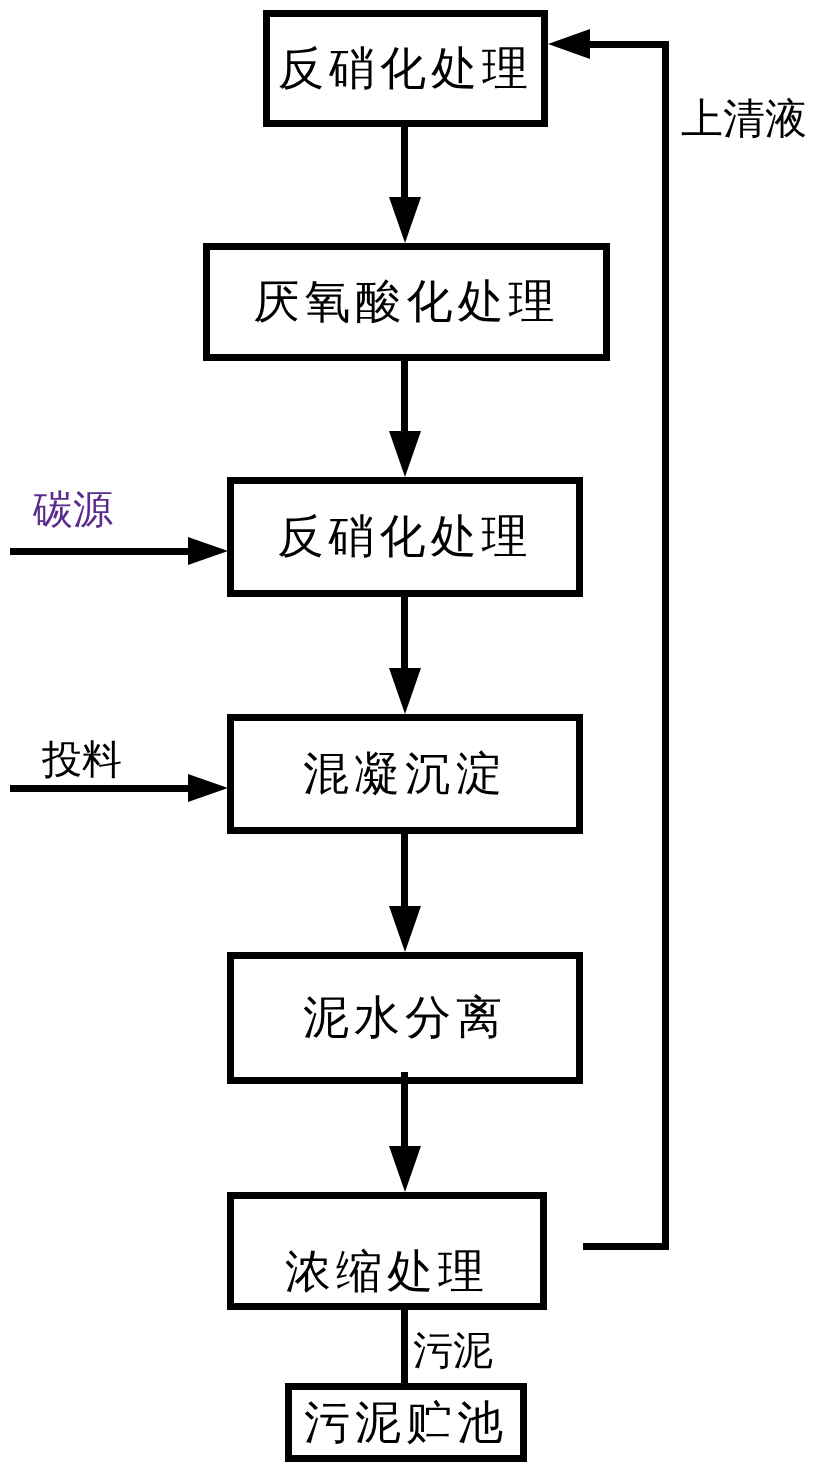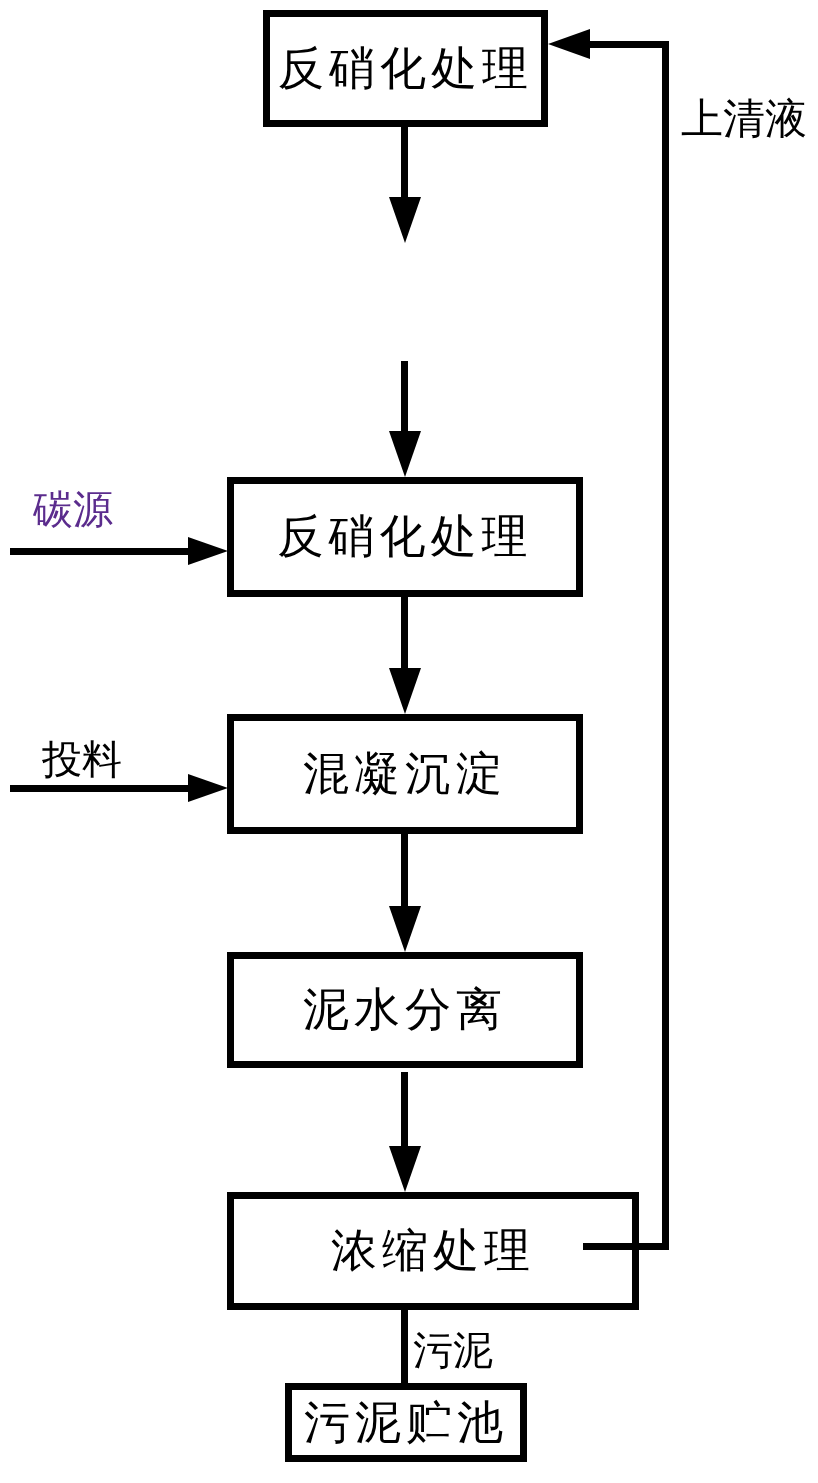--- a/index.html
+++ b/index.html
@@ -26,22 +26,22 @@
     justify-content: center;
     font-size: 46px;
     letter-spacing: 5px;
     color: #000;
     white-space: nowrap;
   }
   #box-1 { left: 263px; top: 10px;   width: 285px; height: 117px; }
   #box-2 { left: 203px; top: 243px;  width: 407px; height: 118px; }
   #box-3 { left: 227px; top: 477px;  width: 356px; height: 120px; }
   #box-4 { left: 227px; top: 714px;  width: 356px; height: 120px; }
-  #box-5 { left: 227px; top: 952px;  width: 356px; height: 116px; }
-  #box-6 { left: 227px; top: 1192px; width: 412px; height: 118px; }
+  #box-5 { left: 227px; top: 952px;  width: 356px; height: 132px; }
+  #box-6 { left: 227px; top: 1192px; width: 320px; height: 118px; align-items: flex-end; }
   #box-7 { left: 285px; top: 1383px; width: 242px; height: 79px; font-size: 46px; }
 
   
   .line { position: absolute; background: #000; }
   
   #shaft-1 { left: 401px; top: 127px;  width: 7px; height: 73px; }
   #shaft-2 { left: 401px; top: 361px;  width: 7px; height: 73px; }
   #shaft-3 { left: 401px; top: 597px;  width: 7px; height: 74px; }
   #shaft-4 { left: 401px; top: 834px;  width: 7px; height: 75px; }
   #shaft-5 { left: 401px; top: 1072px; width: 7px; height: 77px; }
@@ -93,20 +93,23 @@
   #label-sludge      { left: 413px; top: 1331px; font-size: 40px; }
 </style>
 </head>
 <body>
 
 <div id="canvas">
 
   <div class="fbox" id="box-1">
     <span>反硝化处理</span>
   </div>
+  <div class="fbox" id="box-2">
+    <span>厌氧酸化处理</span>
+  </div>
   <div class="fbox" id="box-4">
     <span>混凝沉淀</span>
   </div>
   <div class="fbox" id="box-3">
     <span>反硝化处理</span>
   </div>
   <div class="fbox" id="box-5">
     <span>泥水分离</span>
   </div>
   <div class="fbox" id="box-6">

